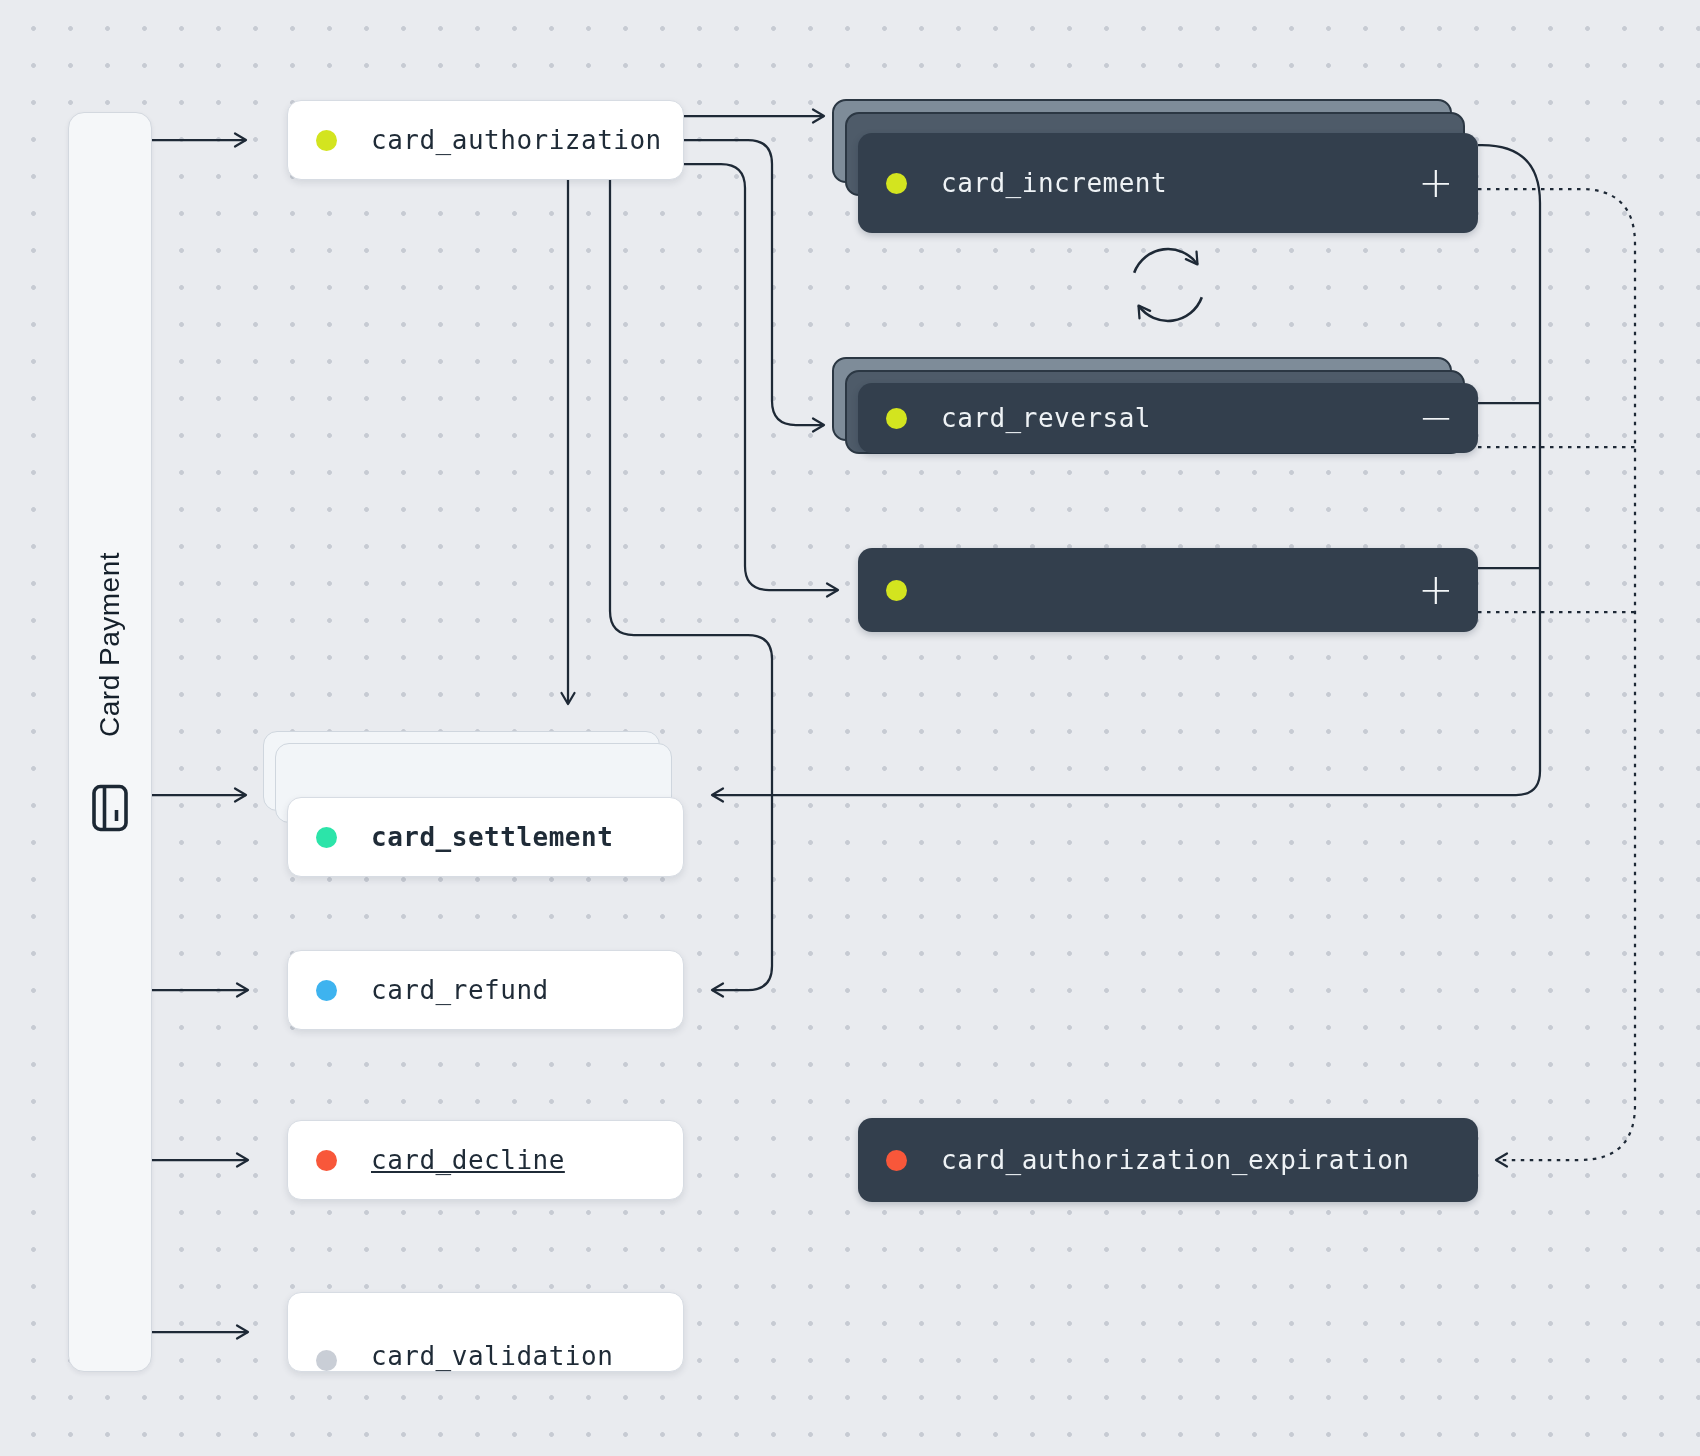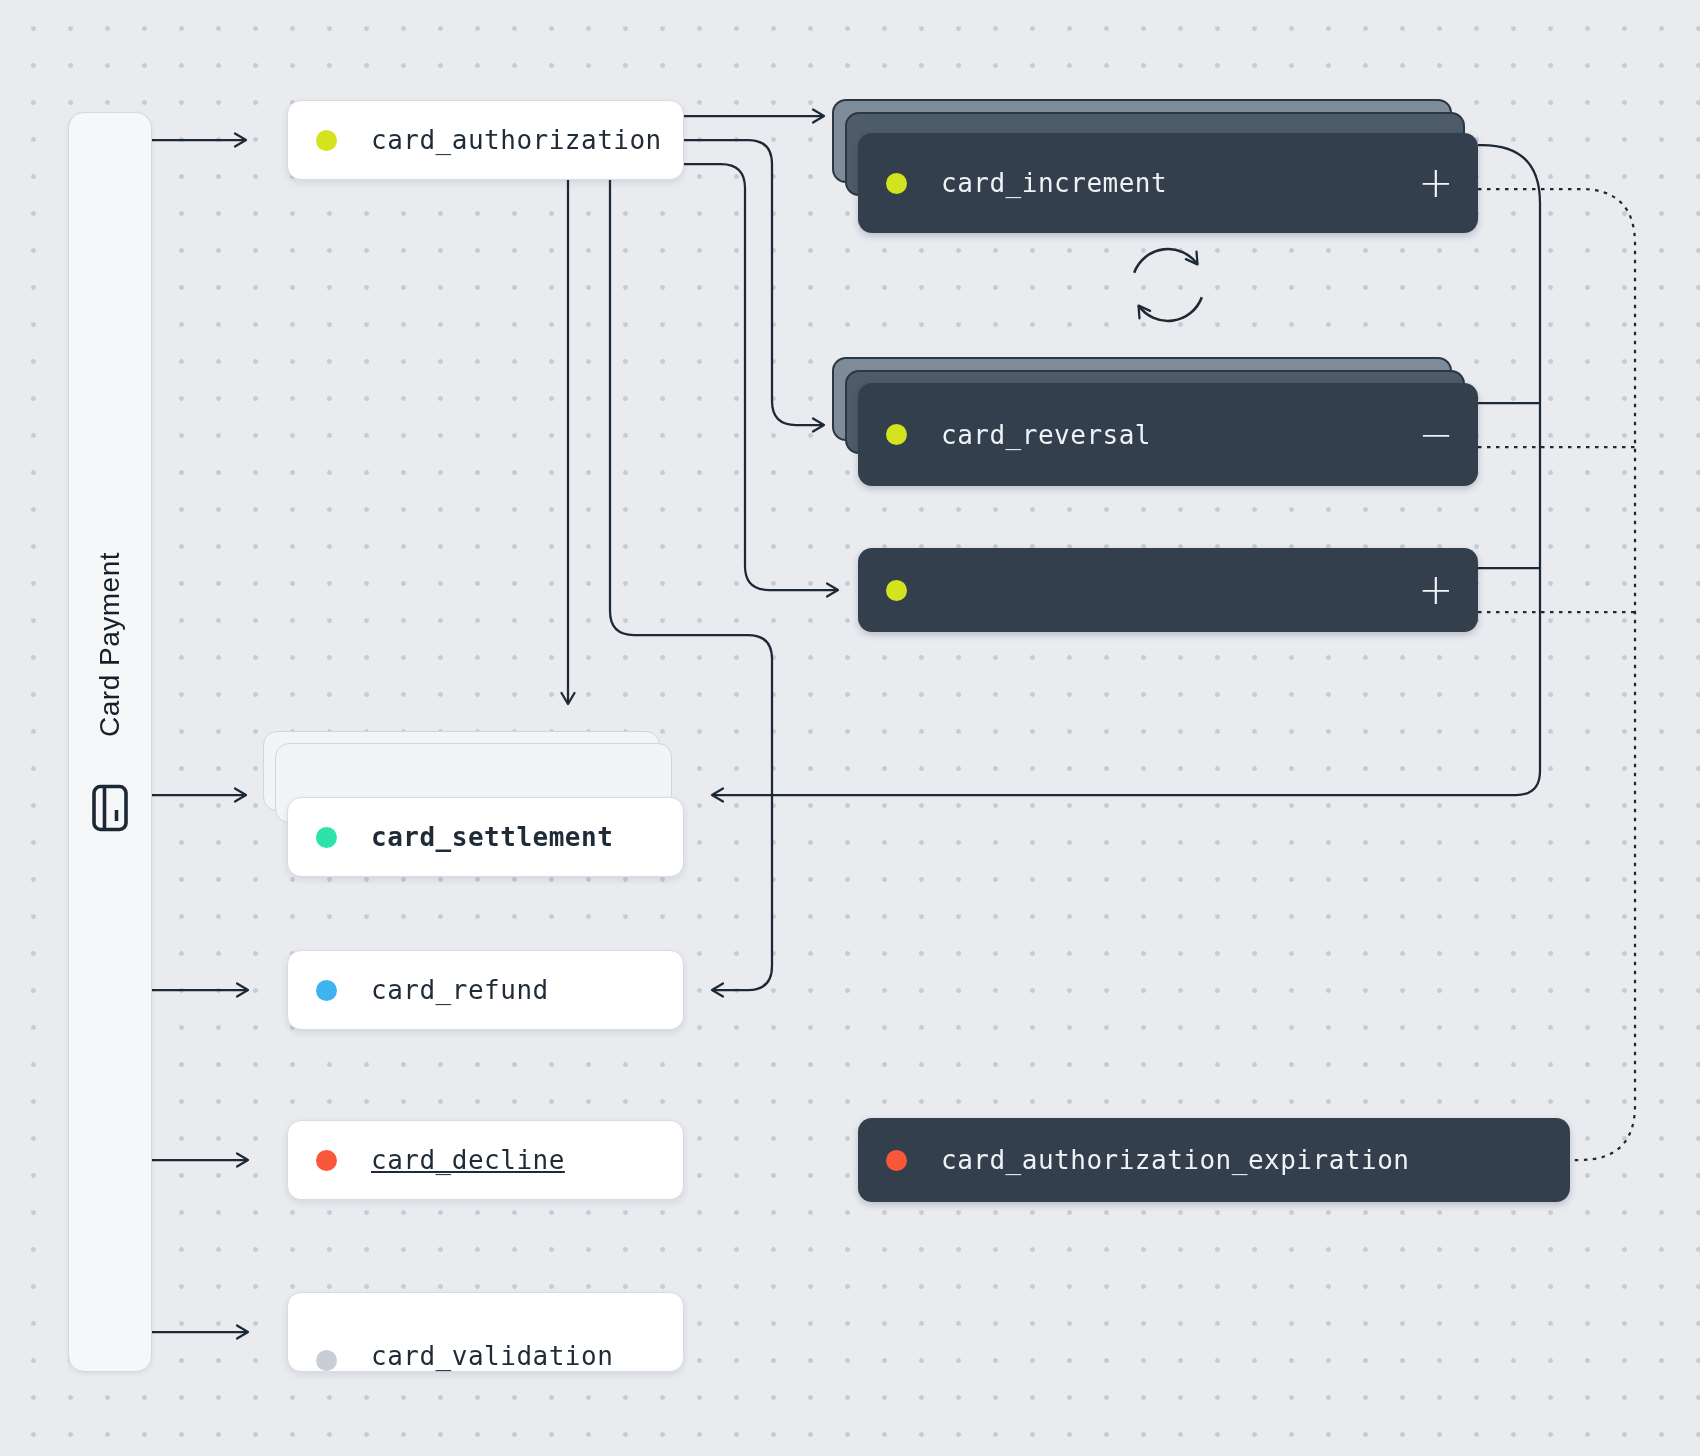--- a/index.html
+++ b/index.html
@@ -146,21 +146,21 @@
 <div class="stackline dark2" style="left:832px;top:99px;width:620px;height:84px;"></div>
 <div class="stackline dark1" style="left:845px;top:112px;width:620px;height:84px;"></div>
 <div class="node dark" style="left:858px;top:125px;width:620px;height:100px;margin-top:8px;">
   <span class="dot" style="background: rgb(211, 228, 31);"></span>
   <span class="lbl">card_increment</span>
   <span class="badge">+</span>
 </div>
 
 <div class="stackline dark2" style="left:832px;top:357px;width:620px;height:84px;"></div>
 <div class="stackline dark1" style="left:845px;top:370px;width:620px;height:84px;"></div>
-<div class="node dark" style="left:858px;top:383px;width:620px;height:103px;">
+<div class="node dark" style="left:858px;top:383px;width:620px;height:70px;">
   <span class="dot" style="background: rgb(211, 228, 31);"></span>
   <span class="lbl">card_reversal</span>
   <span class="badge">−</span>
 </div>
 
 <div class="node dark" style="left:858px;top:548px;width:620px;height:84px;">
   <span class="dot" style="background: rgb(211, 228, 31);"></span>
   <span class="badge">+</span>
 </div>
 
@@ -174,21 +174,21 @@
 <div class="node light" style="left:287px;top:950px;width:397px;height:80px;align-items:center;">
   <span class="dot" style="background: rgb(62, 179, 239);"></span>
   <span class="lbl">card_refund</span>
 </div>
 
 <div class="node light" style="left:287px;top:1120px;width:397px;height:80px;text-decoration:underline;">
   <span class="dot" style="background: rgb(248, 87, 58);"></span>
   <span class="lbl">card_decline</span>
 </div>
 
-<div class="node dark" style="left:858px;top:1118px;width:712px;height:84px;">
+<div class="node dark" style="left:858px;top:1118px;width:620px;height:84px;">
   <span class="dot" style="background: rgb(248, 87, 58);"></span>
   <span class="lbl">card_authorization_expiration</span>
 </div>
 
 <div class="node light" style="left:287px;top:1292px;width:397px;height:80px;align-items:flex-end;">
   <span class="dot" style="background: rgb(201, 206, 214);"></span>
   <span class="lbl">card_validation</span>
 </div>
 
 </body></html>

